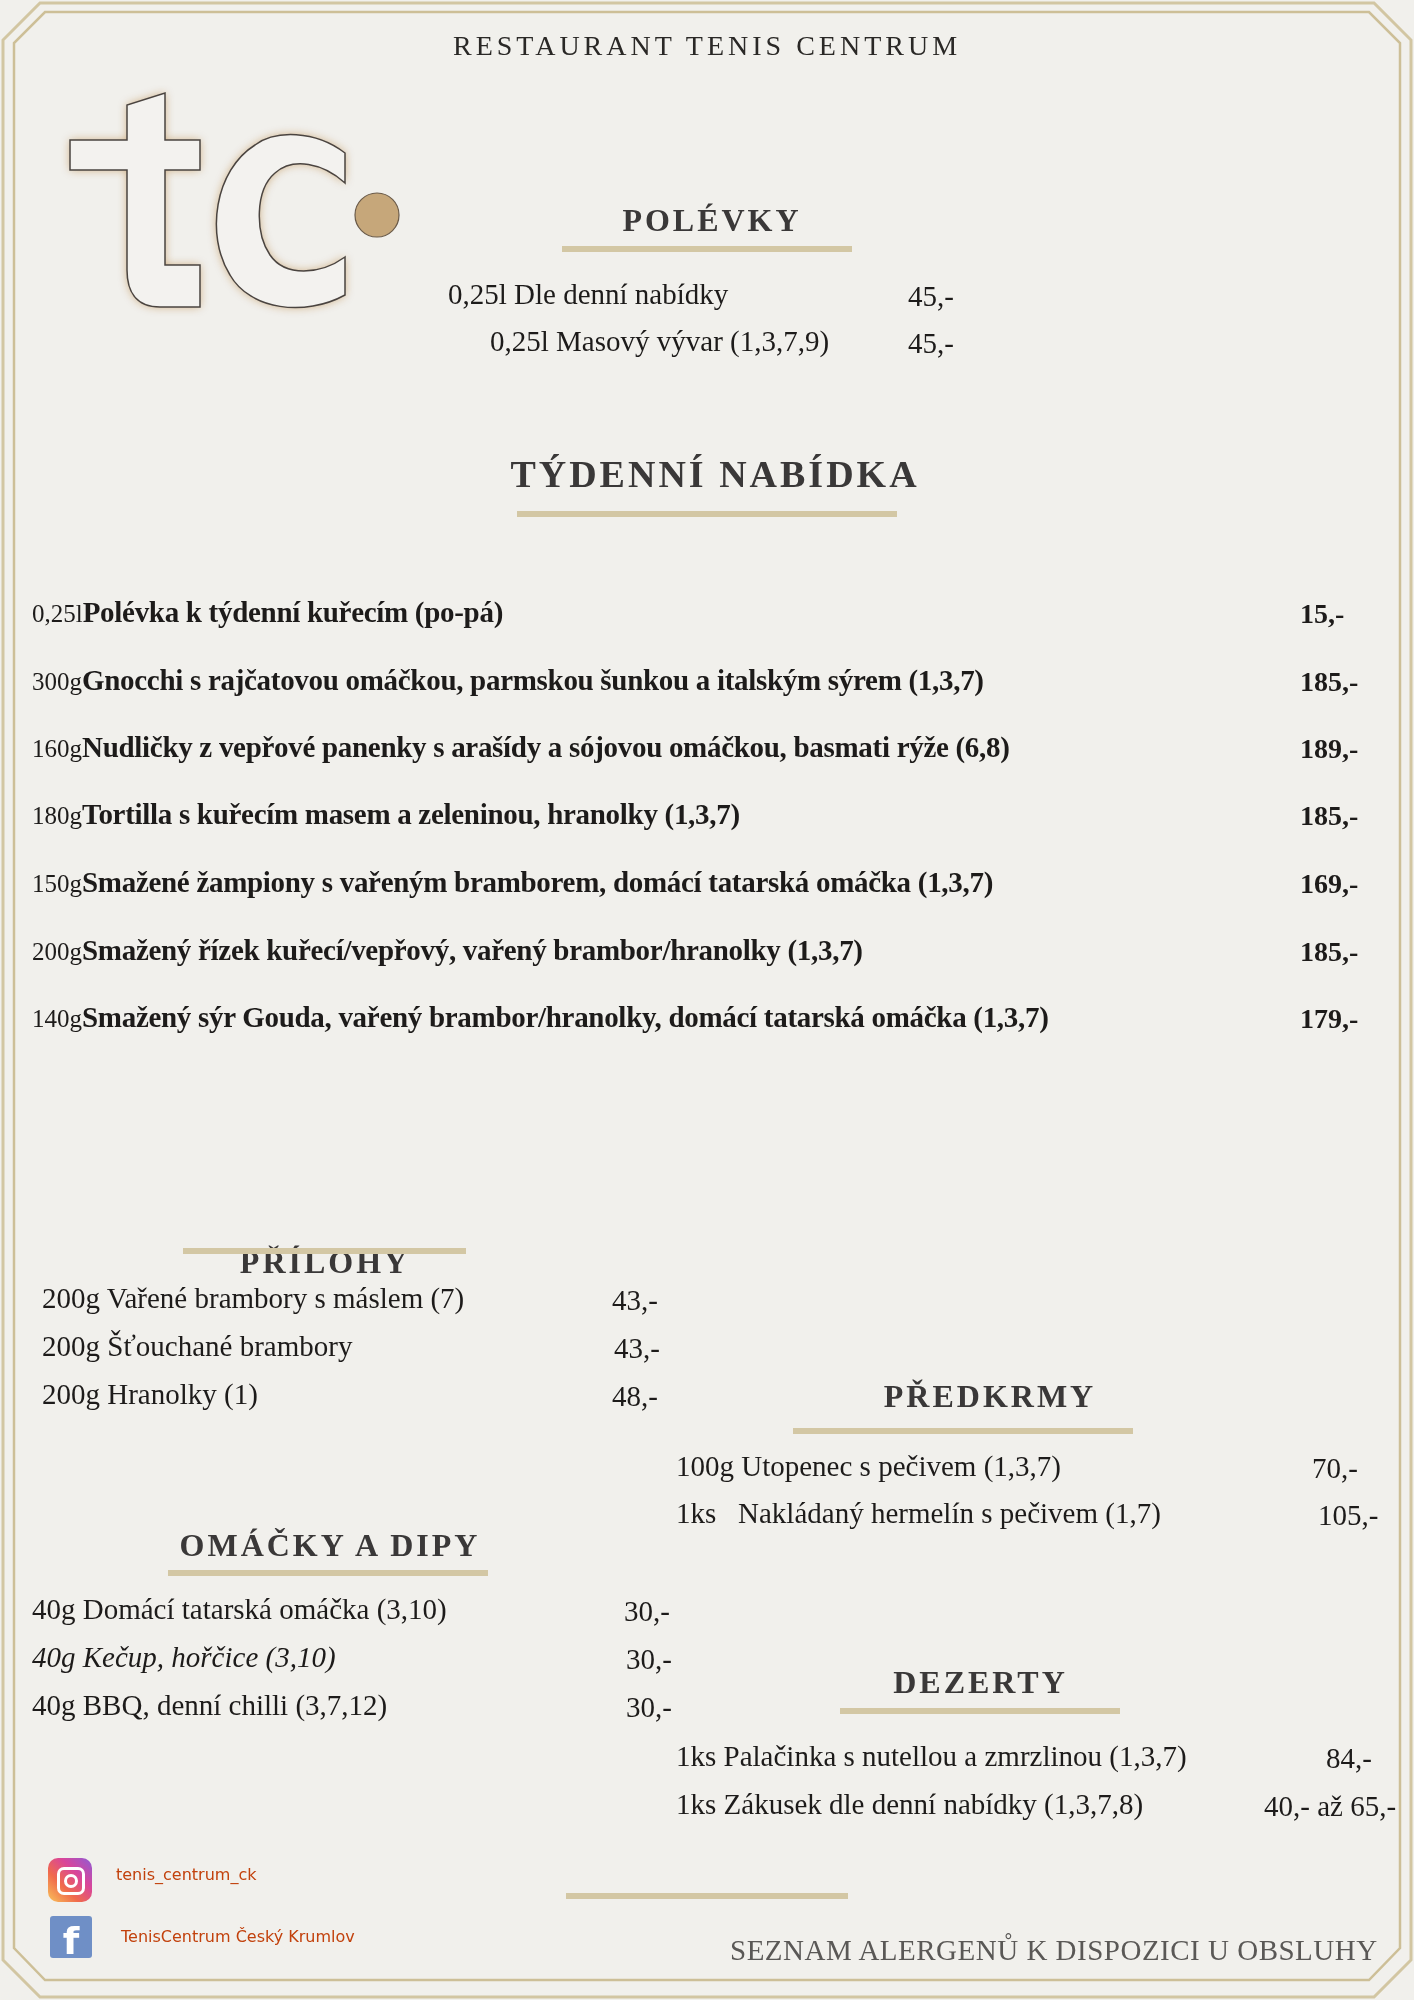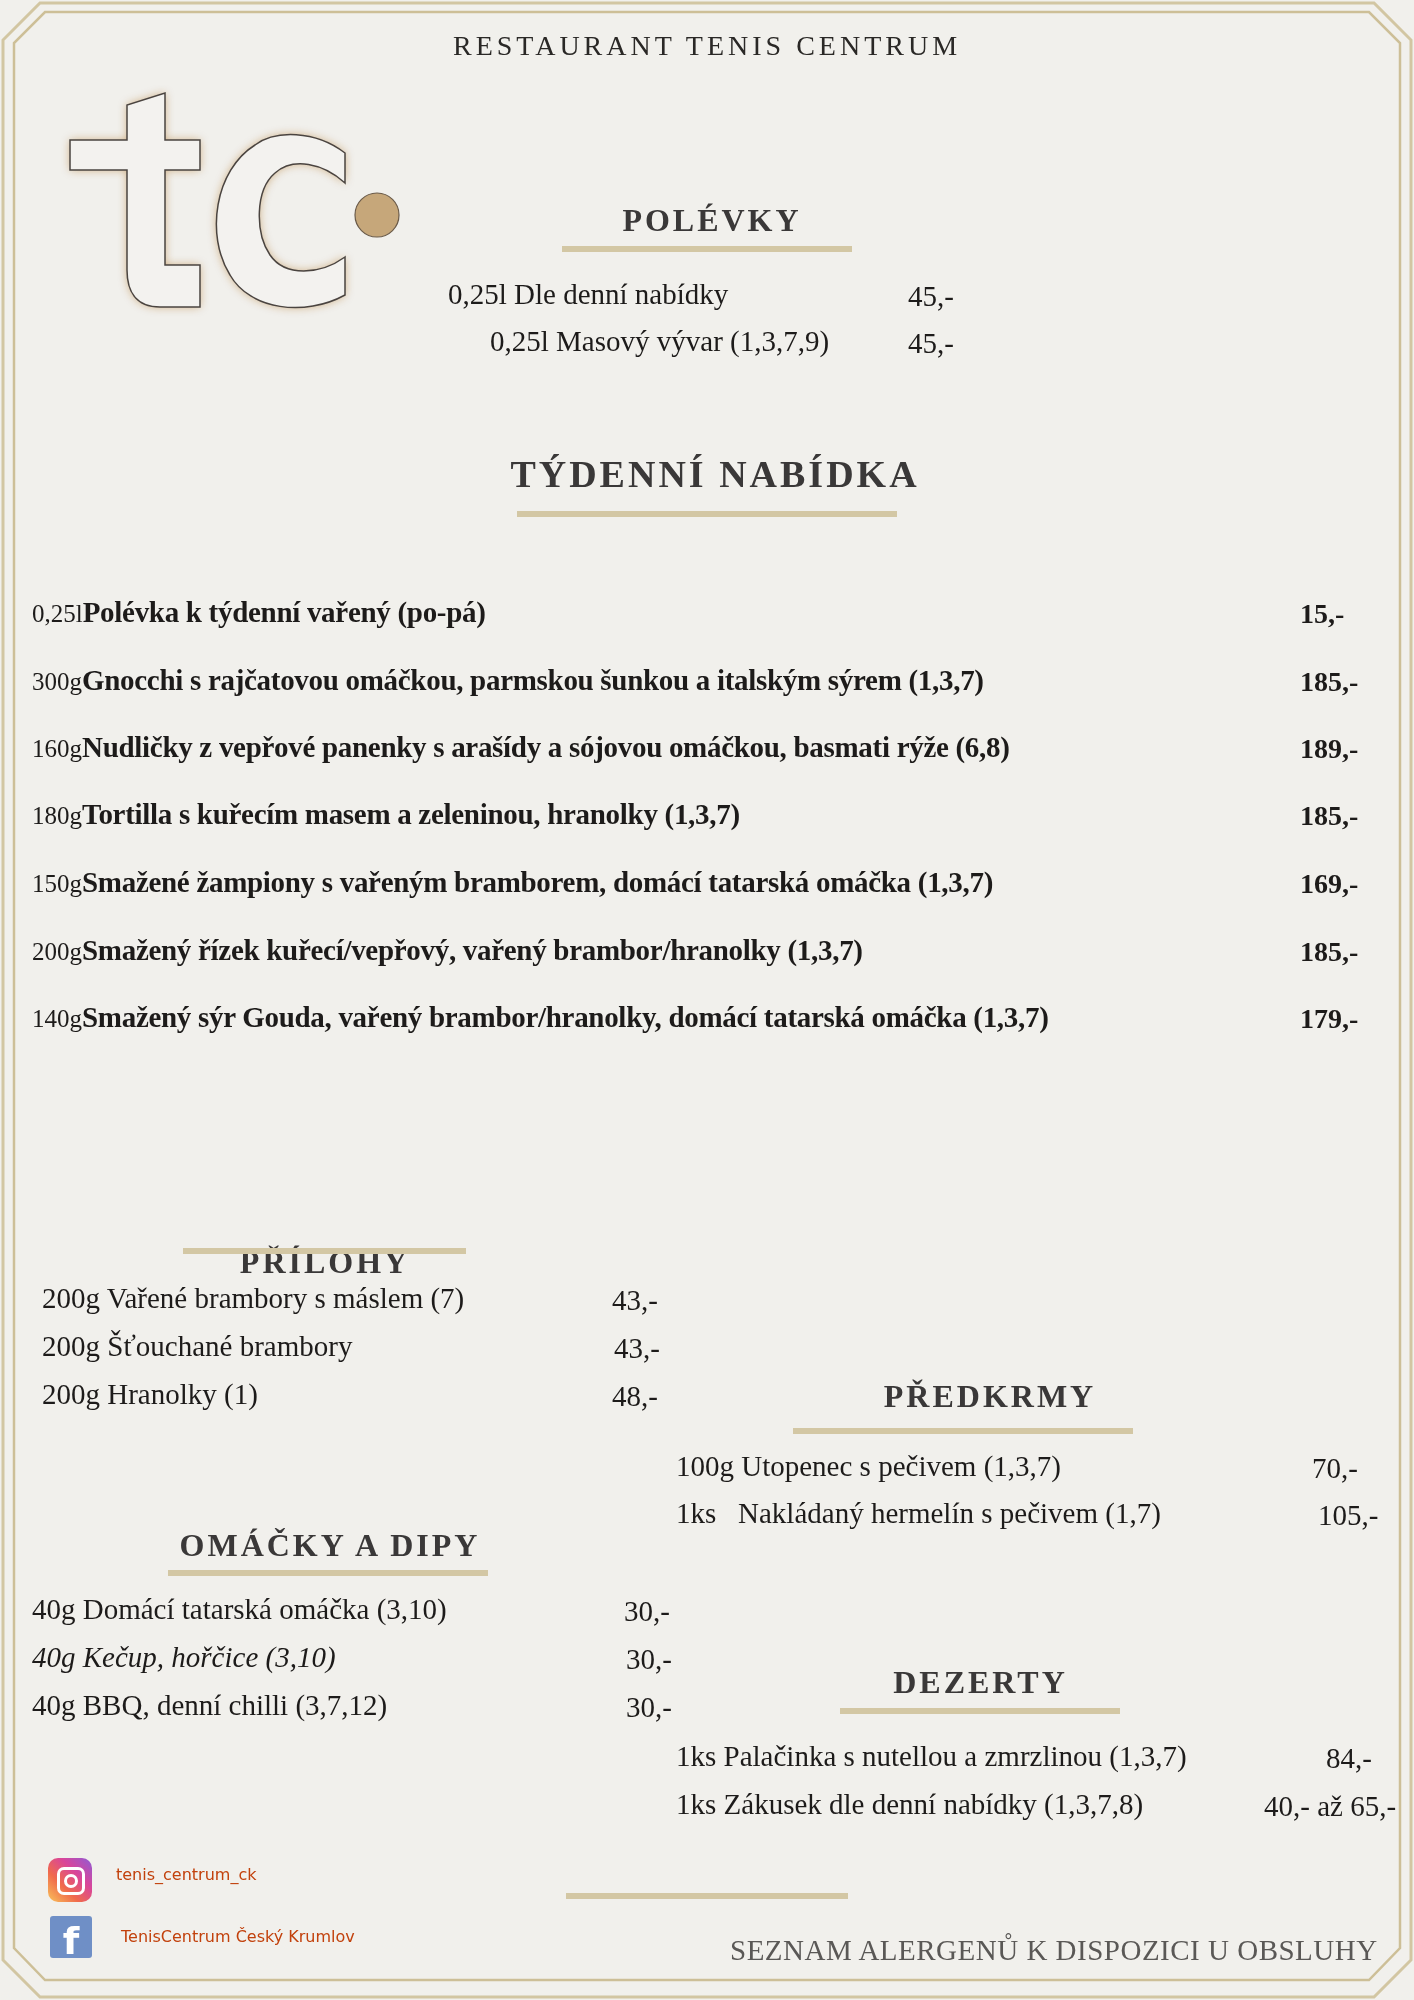--- a/index.html
+++ b/index.html
@@ -88,21 +88,21 @@
 <div class="row reg" style="left:448px; top:325px;margin-left:42px;">
   <span>0,25l</span>
   <span>Masový vývar (1,3,7,9)</span>
 </div>
 <div class="price reg" style="left:908px; top:327px;">45,-</div>
 
 <div class="section-head" style="left:500px; width:430px; top:452px; font-size:38px;">TÝDENNÍ NABÍDKA</div>
 <div class="underline" style="left:517px; width:380px; top:511px;"></div>
 
 <div class="row bold-row" style="left:32px; top:596px;">
-  <span class="qty">0,25l</span><span class="name">Polévka k týdenní vařený (po-pá)</span>
+  <span class="qty">0,25l</span><span class="name">Polévka k týdenní kuřecím (po-pá)</span>
 </div>
 <div class="price bold-price" style="left:1300px; top:598px;">15,-</div>
 
 <div class="row bold-row" style="left:32px; top:664px;">
   <span class="qty">300g</span><span class="name">Gnocchi s rajčatovou omáčkou, parmskou šunkou a italským sýrem (1,3,7)</span>
 </div>
 <div class="price bold-price" style="left:1300px; top:666px;">185,-</div>
 
 <div class="row bold-row" style="left:32px; top:731px;text-align:center;">
   <span class="qty">160g</span><span class="name">Nudličky z vepřové panenky s arašídy a sójovou omáčkou, basmati rýže (6,8)</span>

